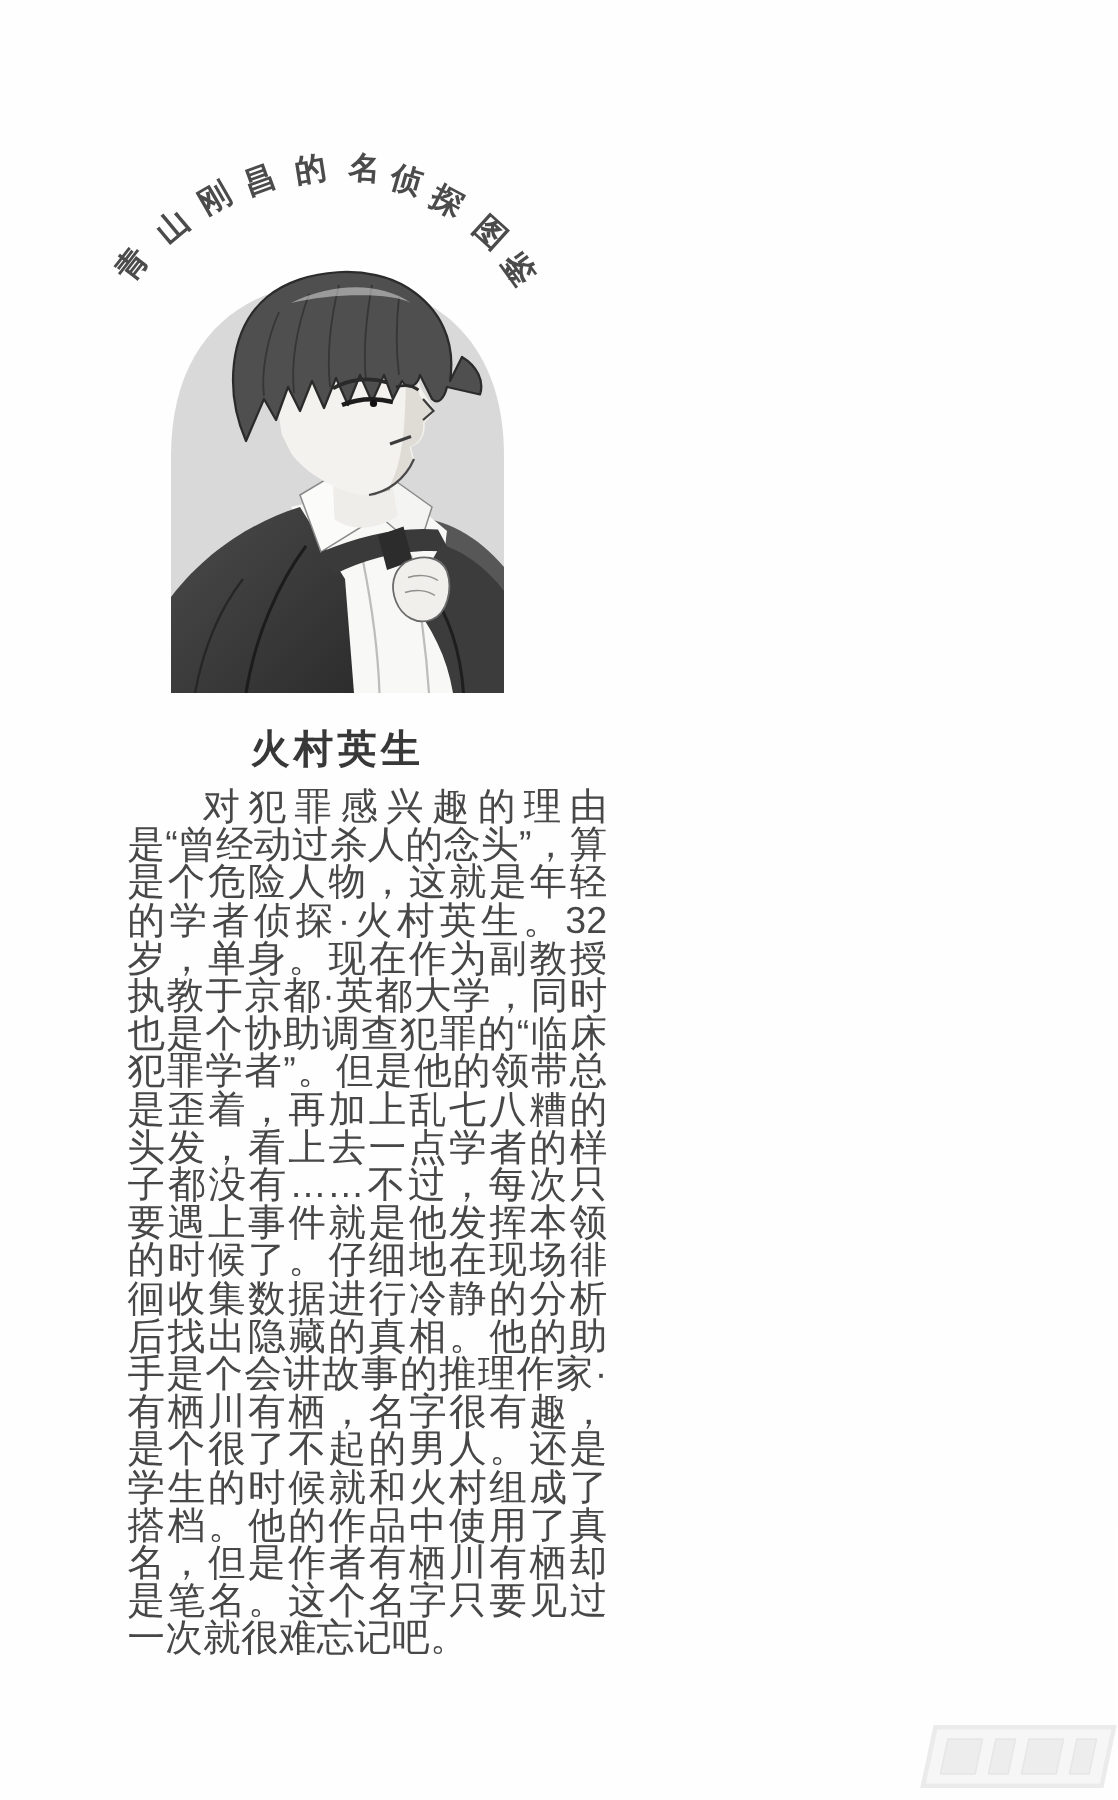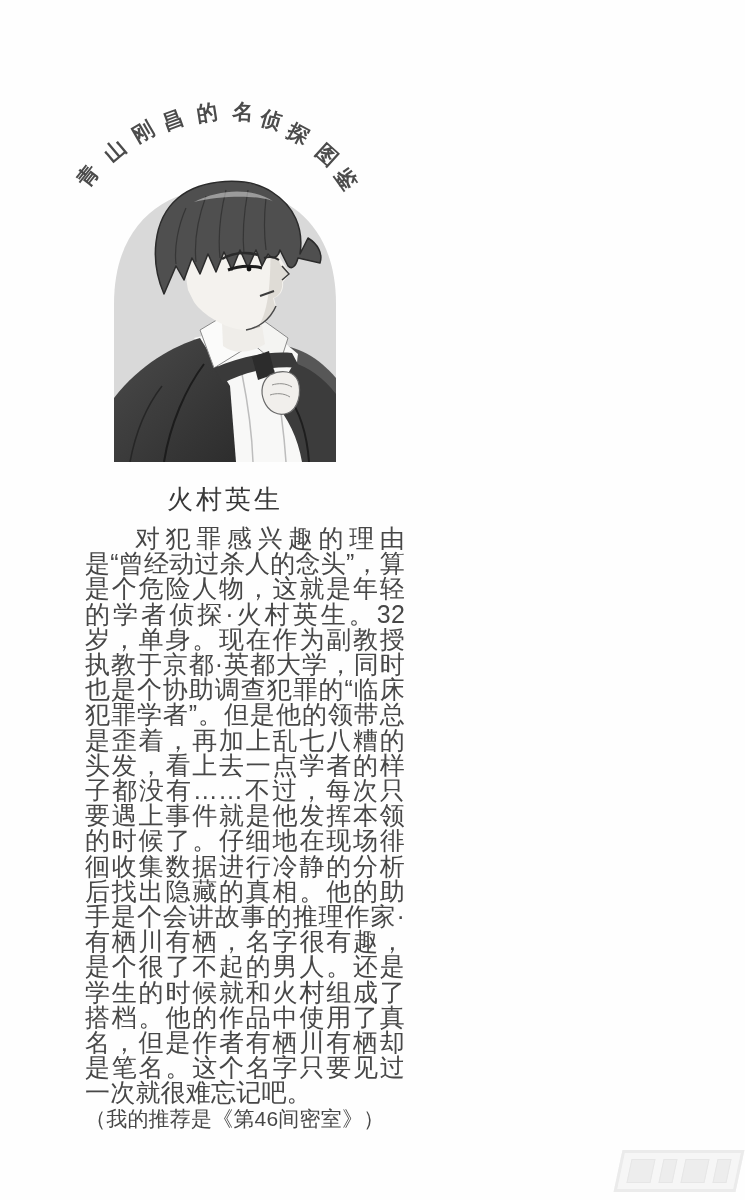--- a/index.html
+++ b/index.html
@@ -27,21 +27,21 @@
   .c7{left:298px;top:134px;transform:translate(-50%,-50%) rotate(28deg);}
   .c8{left:327px;top:155px;transform:translate(-50%,-50%) rotate(42deg);}
   .c9{left:346px;top:179px;transform:translate(-50%,-50%) rotate(54deg);}
 
   
   .portrait{position:absolute;left:102px;top:162px;width:246px;height:300px;}
 
   
   .char-name{
     position:absolute;left:85px;top:482px;width:280px;margin:0;
-    text-align:center;font-size:26px;font-weight:400;letter-spacing:3px;
+    text-align:center;font-size:26px;font-weight:700;letter-spacing:3px;
     color:#383838;
   }
 
   
   .column{position:absolute;left:85px;top:526px;width:320px;}
   .desc{
     margin:0;font-size:25px;line-height:25.2px;color:#474747;
     text-align:justify;text-justify:inter-ideograph;text-indent:2em;
     letter-spacing:0.2px;
   }
@@ -134,21 +134,20 @@
       <path d="M126,108 C136,104 148,103 160,106" stroke="#1d1d1d" stroke-width="3" fill="none"></path>
       <circle cx="147" cy="107" r="2.4" fill="#111"></circle>
       <path d="M162,96 C168,94 173,95 177,98" stroke="#2a2a2a" stroke-width="2" fill="none"></path>
     </svg>
   </div>
 
   <h2 class="char-name">火村英生</h2>
 
   <div class="column">
     <p class="desc">对犯罪感兴趣的理由是“曾经动过杀人的念头”，算是个危险人物，这就是年轻的学者侦探·火村英生。32岁，单身。现在作为副教授执教于京都·英都大学，同时也是个协助调查犯罪的“临床犯罪学者”。但是他的领带总是歪着，再加上乱七八糟的头发，看上去一点学者的样子都没有……不过，每次只要遇上事件就是他发挥本领的时候了。仔细地在现场徘徊收集数据进行冷静的分析后找出隐藏的真相。他的助手是个会讲故事的推理作家·有栖川有栖，名字很有趣，是个很了不起的男人。还是学生的时候就和火村组成了搭档。他的作品中使用了真名，但是作者有栖川有栖却是笔名。这个名字只要见过一次就很难忘记吧。</p>
-    <p class="recommend">（我的推荐是《第46间密室》）</p>
   </div>
 
   <div class="watermark">
     <span class="wm-block"></span>
     <span class="wm-block small"></span>
     <span class="wm-block"></span>
     <span class="wm-block small"></span>
   </div>
 
 </div>

